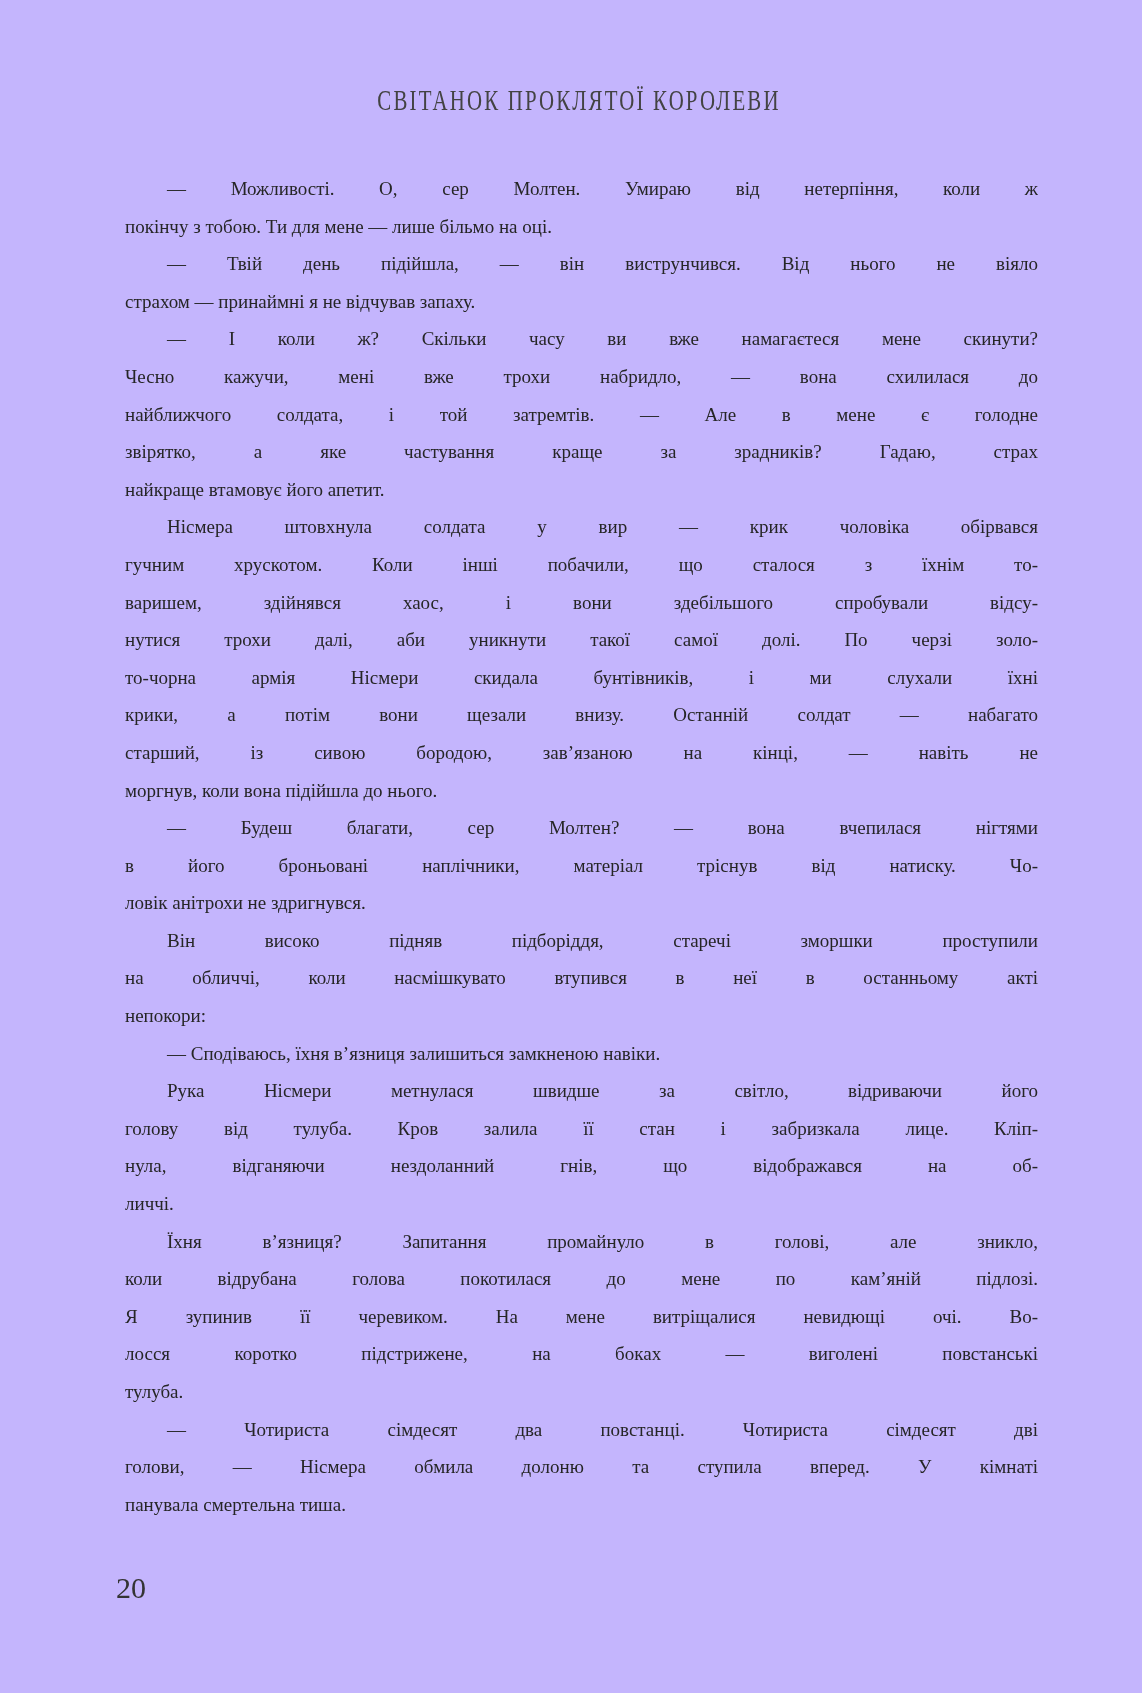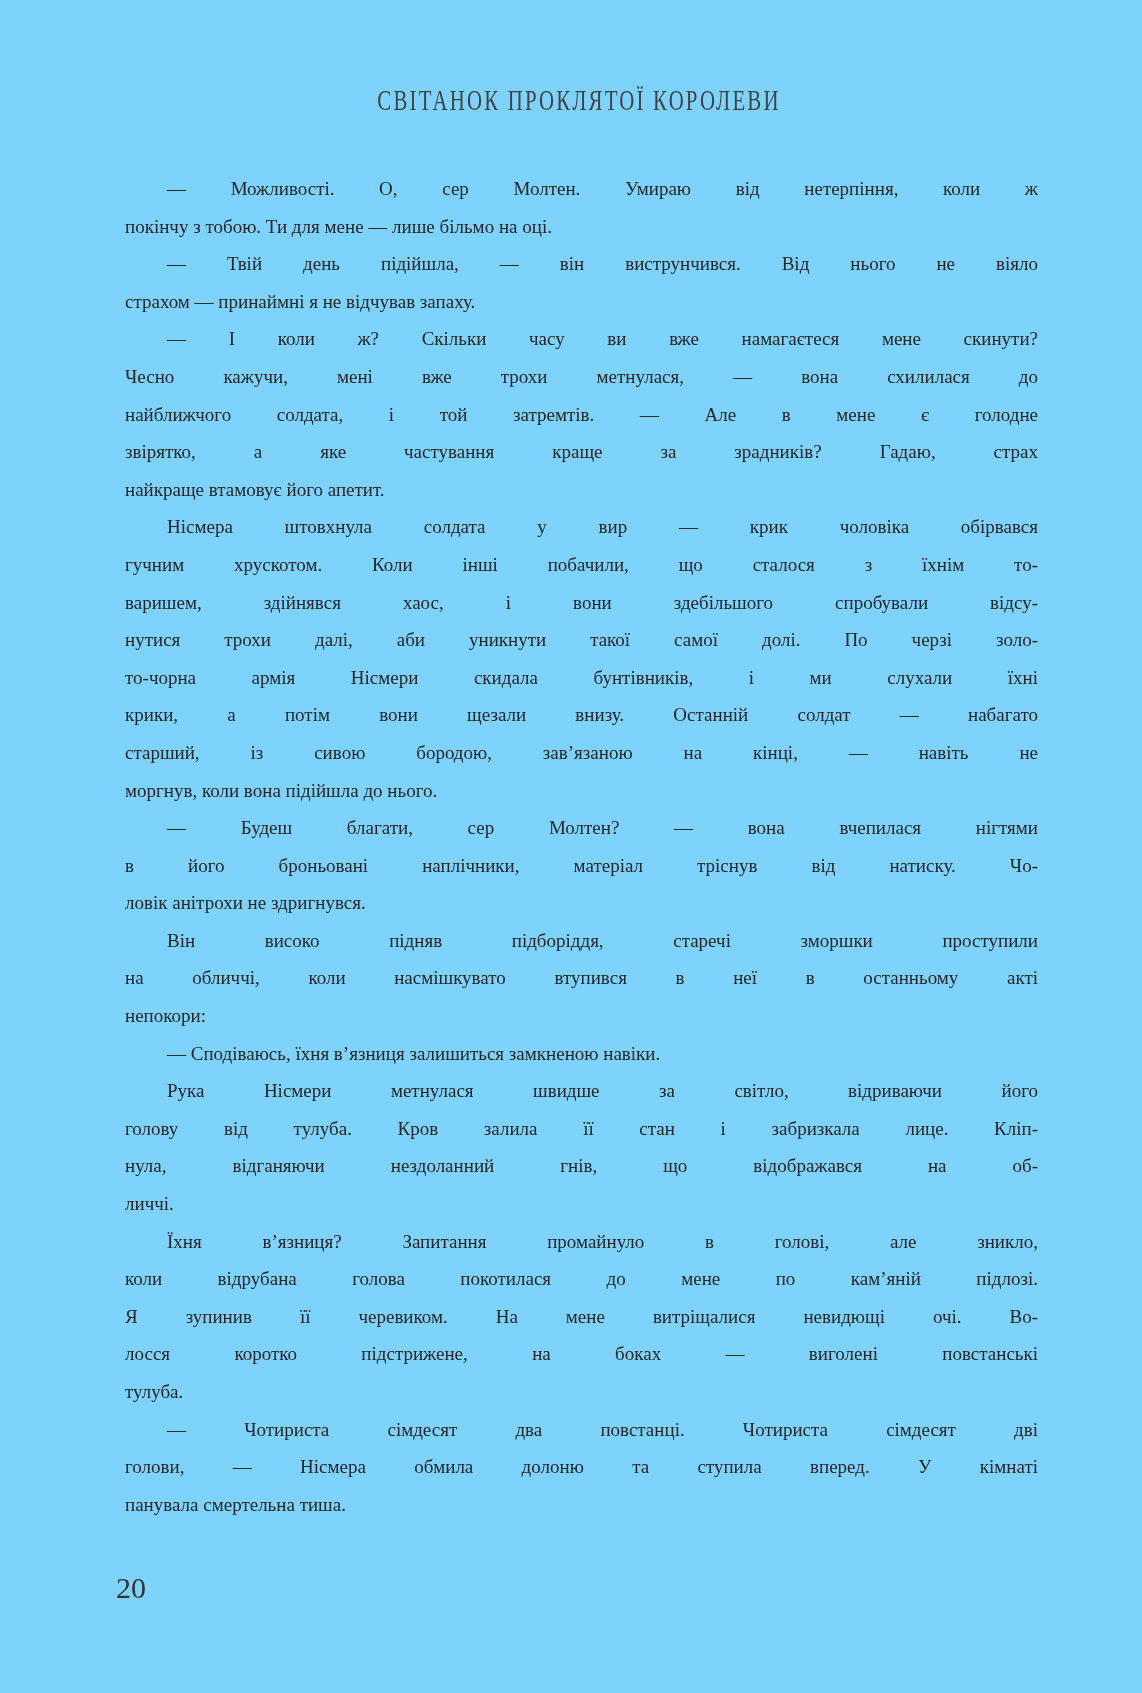--- a/index.html
+++ b/index.html
@@ -4,21 +4,21 @@
 <style>
   html, body {
     margin: 0;
     padding: 0;
     background: #ffffff;
   }
   .page {
     position: relative;
     width: 1142px;
     height: 1693px;
-    background: #7dd3fc;
+    background: #c4b5fd;
     overflow: hidden;
     font-family: "Liberation Serif", "DejaVu Serif", serif;
     color: #262626;
   }
   .running-head {
     position: absolute;
     top: 83px;
     left: 8px;
     width: 1142px;
     text-align: center;
@@ -73,21 +73,21 @@
       <div class="para">
         <div class="line para-start">— Можливості. О, сер Молтен. Умираю від нетерпіння, коли ж</div>
         <div class="line para-end">покінчу з тобою. Ти для мене — лише більмо на оці.</div>
       </div>
       <div class="para">
         <div class="line para-start">— Твій день підійшла, — він виструнчився. Від нього не віяло</div>
         <div class="line para-end">страхом — принаймні я не відчував запаху.</div>
       </div>
       <div class="para">
         <div class="line para-start">— І коли ж? Скільки часу ви вже намагаєтеся мене скинути?</div>
-        <div class="line">Чесно кажучи, мені вже трохи метнулася, — вона схилилася до</div>
+        <div class="line">Чесно кажучи, мені вже трохи набридло, — вона схилилася до</div>
         <div class="line">найближчого солдата, і той затремтів. — Але в мене є голодне</div>
         <div class="line">звірятко, а яке частування краще за зрадників? Гадаю, страх</div>
         <div class="line para-end">найкраще втамовує його апетит.</div>
       </div>
       <div class="para">
         <div class="line para-start">Нісмера штовхнула солдата у вир — крик чоловіка обірвався</div>
         <div class="line">гучним хрускотом. Коли інші побачили, що сталося з їхнім то-</div>
         <div class="line">варишем, здійнявся хаос, і вони здебільшого спробували відсу-</div>
         <div class="line">нутися трохи далі, аби уникнути такої самої долі. По черзі золо-</div>
         <div class="line">то-чорна армія Нісмери скидала бунтівників, і ми слухали їхні</div>

